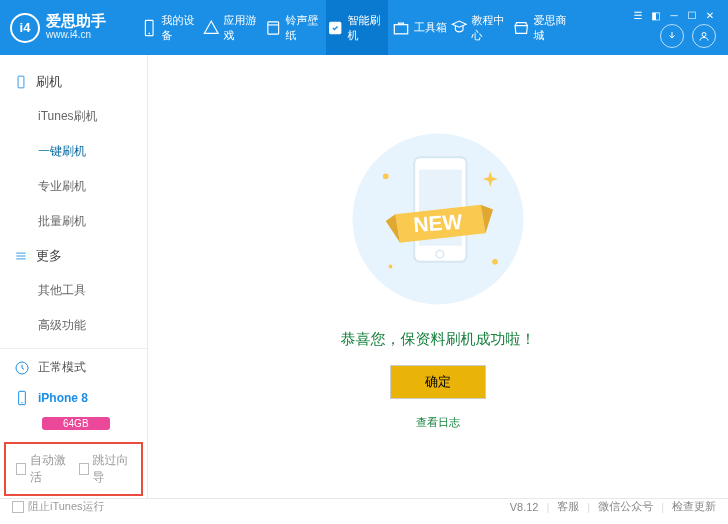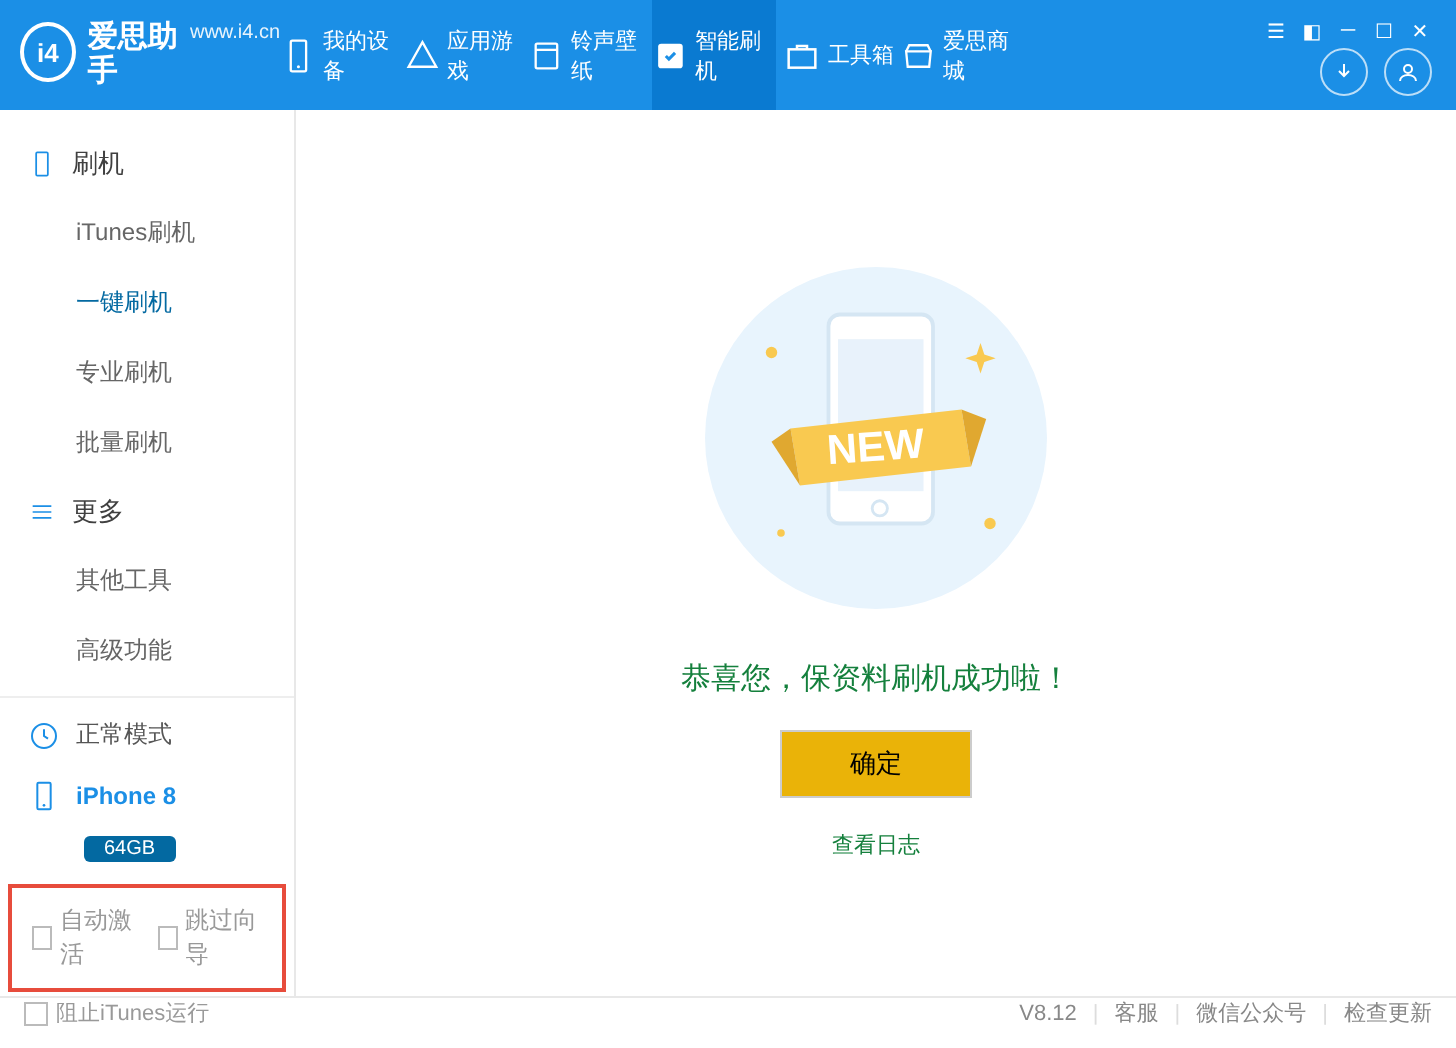--- a/index.html
+++ b/index.html
@@ -1,41 +1,41 @@
 <!DOCTYPE html>
 <html><head>
 <meta charset="utf-8">
 <style>
 *{margin:0;padding:0;box-sizing:border-box;font-family:"Microsoft YaHei","PingFang SC",sans-serif}
 body{width:728px;height:524px;overflow:hidden;background:#fff;font-size:12px;color:#333}
 .titlebar{height:55px;background:#1b8fe6;display:flex;align-items:center;padding:0 10px;color:#fff}
 .logo{display:flex;align-items:flex-start;gap:6px;width:130px}
 .logo-mark{width:30px;height:30px;border:2px solid #fff;border-radius:50%;display:flex;align-items:center;justify-content:center;font-weight:bold;font-size:13px}
-.logo-text{display:flex;flex-direction:row;line-height:1.1}
+.logo-text{display:flex;flex-direction:column;line-height:1.1}
 .logo-text .brand{font-size:15px;font-weight:bold}
 .logo-text .url{font-size:10px;opacity:.9}
 .tabs{display:flex;height:100%;flex:1}
 .tab{width:62px;display:flex;flex-direction:row;align-items:center;justify-content:center;gap:3px;cursor:pointer;font-size:11px}
 .tab.active{background:#0a7ad1}
 .tab svg{width:20px;height:20px;fill:#fff}
 .title-right{display:flex;align-items:center;gap:4px;margin-left:auto}
 .win-btns{display:flex;gap:2px;margin-bottom:24px}
 .win-btns span{width:16px;height:12px;display:flex;align-items:center;justify-content:center;font-size:10px;cursor:pointer}
 .circle-btn{width:24px;height:24px;border:1.5px solid rgba(255,255,255,.7);border-radius:50%;display:flex;align-items:center;justify-content:center;cursor:pointer}
 .circle-btn svg{width:12px;height:12px;fill:none;stroke:#fff;stroke-width:2}
 .body{display:flex;height:443px}
 .sidebar{width:148px;border-right:1px solid #e8e8e8;display:flex;flex-direction:column;padding-top:10px}
 .side-group{padding:8px 14px;display:flex;align-items:center;gap:8px;color:#404040;font-size:13px}
 .side-group svg{width:14px;height:14px;stroke:#1b8fe6;fill:none;stroke-width:1.5}
 .side-item{padding:9px 14px 9px 38px;color:#666;cursor:pointer;font-size:12px}
 .side-item.active{color:#0369a1}
 .side-spacer{flex:1}
 .side-status{border-top:1px solid #eee;padding:10px 14px;display:flex;align-items:center;gap:8px;color:#555}
 .side-status svg{width:16px;height:16px}
-.badge{background:#0369a1;color:#fff;font-size:10px;padding:1px 10px;border-radius:3px;margin-left:4px}
+.badge{background:#ec4899;color:#fff;font-size:10px;padding:1px 21px;border-radius:3px;margin-left:4px}
 .checks{border-top:1px solid #eee;padding:8px 10px;display:flex;gap:10px;align-items:center;border:2px solid #e74c3c;margin:2px 4px 2px 4px}
 .chk{display:flex;align-items:center;gap:4px;color:#999;cursor:pointer}
 .chk-box{width:12px;height:12px;border:1px solid #bbb;background:#fff}
 .main{flex:1;display:flex;flex-direction:column;align-items:center;justify-content:center;gap:16px;background:#fff}
 .illus{width:190px;height:190px;position:relative}
 .success-msg{font-size:15px;color:#15803d}
 .ok-btn{border:1px solid #ccc;background:#eab308;padding:7px 34px;font-size:13px;cursor:pointer}
 .log-link{color:#15803d;font-size:11px;cursor:pointer}
 .footer{height:32px;border-top:1px solid #e8e8e8;display:flex;align-items:flex-start;padding:0 12px;color:#888;font-size:11px;gap:8px}
 .footer .sep{color:#ddd}
@@ -81,20 +81,27 @@
           <path d="M9 12l2 2 4-4" stroke="#1b8fe6" stroke-width="2" fill="none"></path>
         </svg>
         <span>智能刷机</span>
       </div>
     <div class="tab">
         <svg viewBox="0 0 24 24">
           <rect x="4" y="8" width="16" height="11" fill="none" stroke="#fff" stroke-width="1.5"></rect>
           <path d="M9 8V6h6v2" fill="none" stroke="#fff" stroke-width="1.5"></path>
         </svg>
         <span>工具箱</span>
+      </div>
+    <div class="tab">
+        <svg viewBox="0 0 24 24">
+          <path d="M3 7l9-4 9 4-9 4z" fill="none" stroke="#fff" stroke-width="1.5"></path>
+          <path d="M7 9v5c0 1 2 3 5 3s5-2 5-3V9" fill="none" stroke="#fff" stroke-width="1.5"></path>
+        </svg>
+        <span>教程中心</span>
       </div>
     <div class="tab">
         <svg viewBox="0 0 24 24">
           <path d="M4 9h16l-1 10H5z" fill="none" stroke="#fff" stroke-width="1.5"></path>
           <path d="M4 9l2-4h12l2 4" fill="none" stroke="#fff" stroke-width="1.5"></path>
         </svg>
         <span>爱思商城</span>
       </div>
   </div>
   <div class="title-right">

